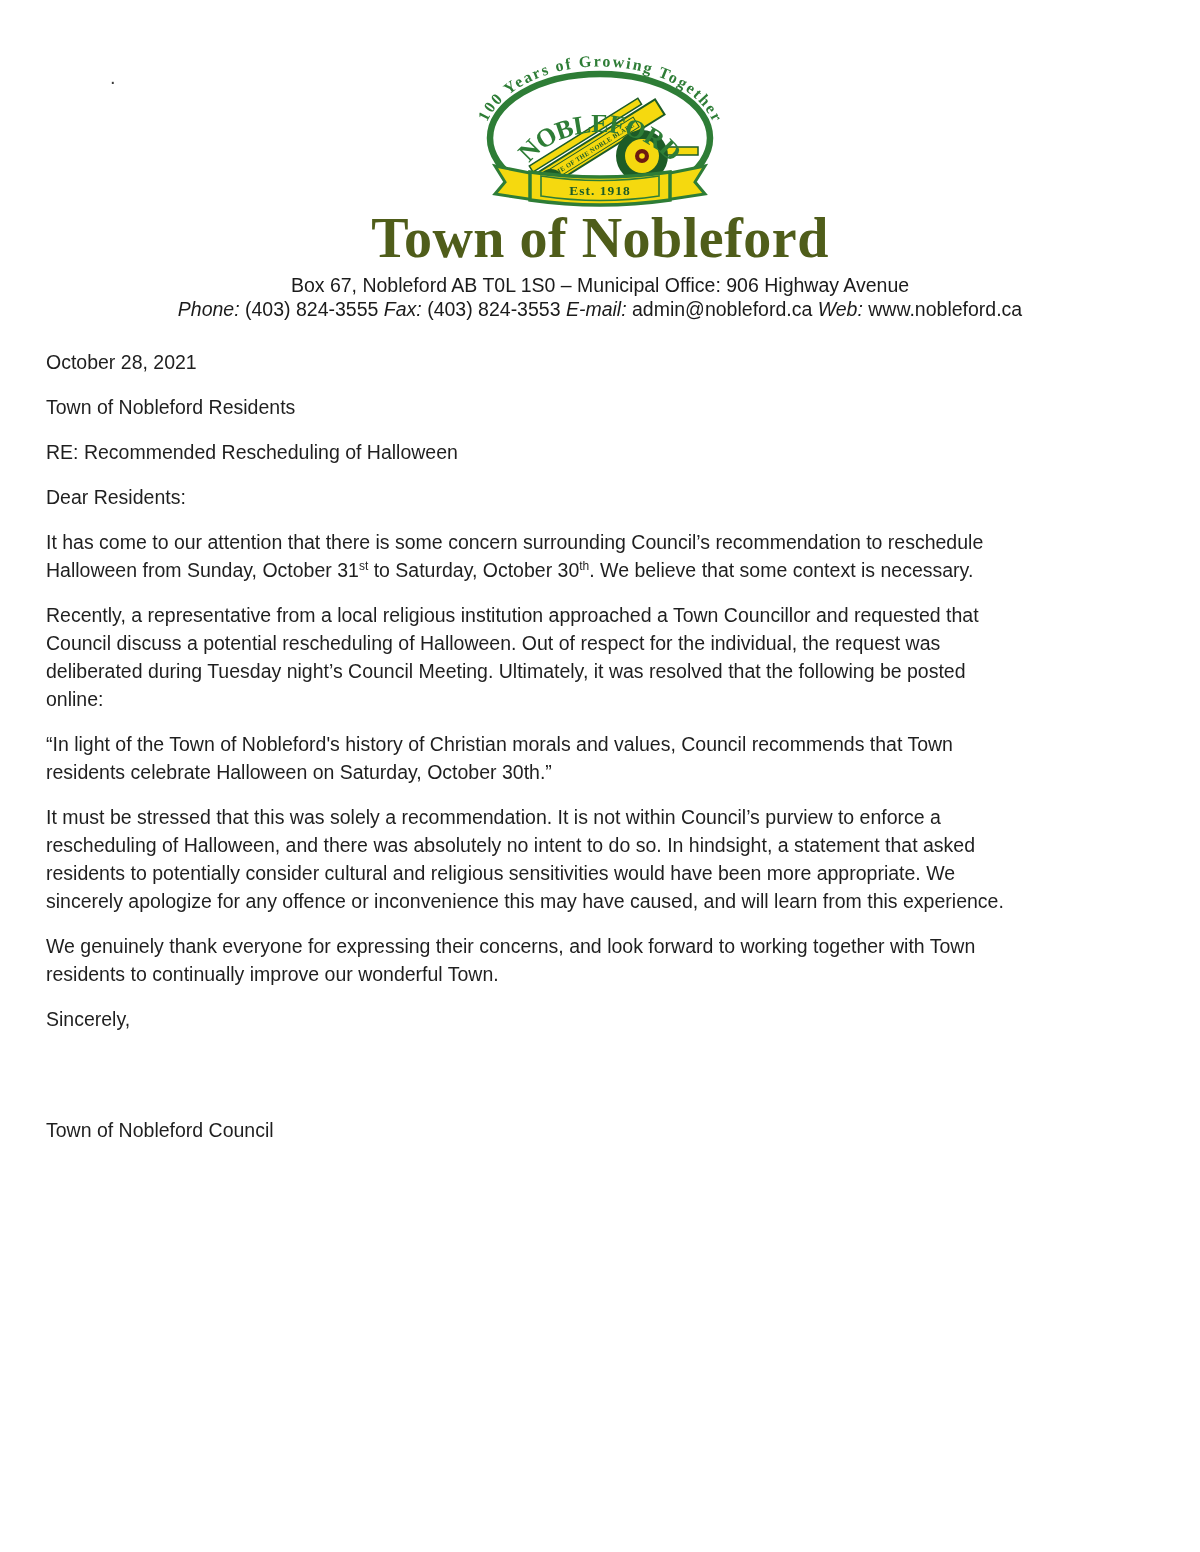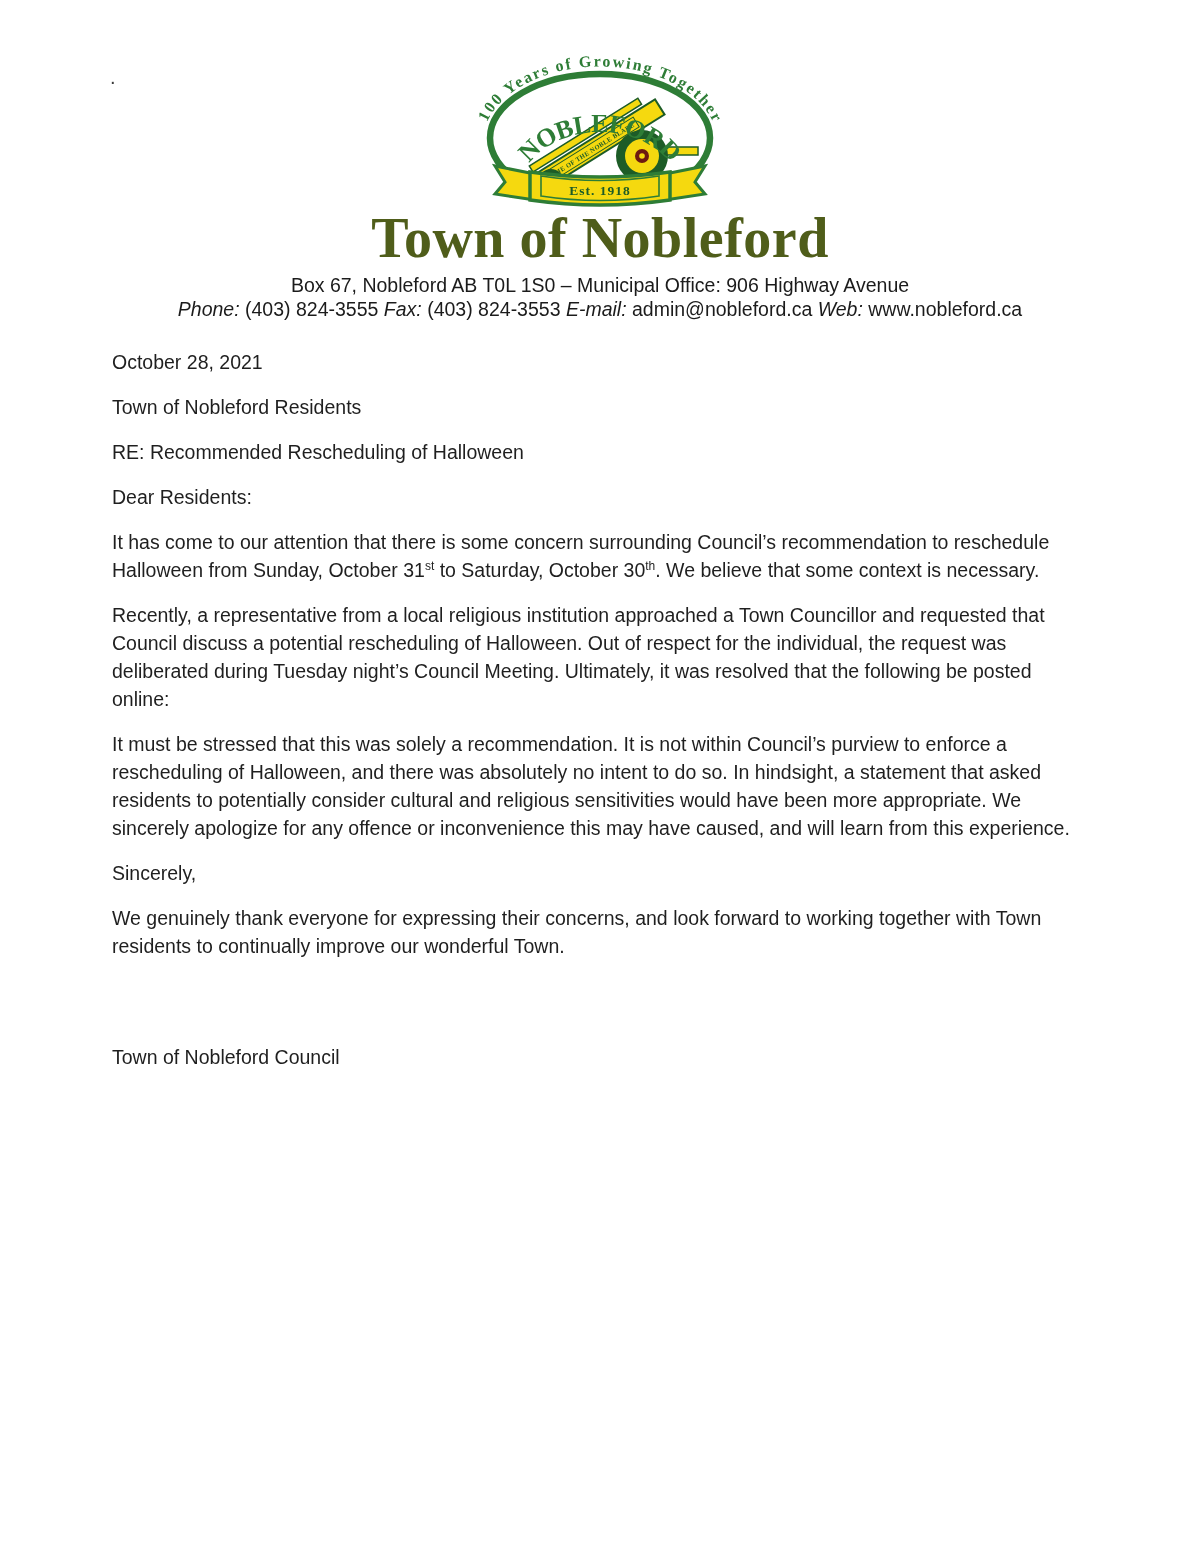--- a/index.html
+++ b/index.html
@@ -38,21 +38,21 @@
     margin-top:5px;
     font-size:19.5px;line-height:24px;
     color:#1b1b1b;text-align:left;
   }
   .contact-line{
     font-size:19.5px;line-height:24px;
     color:#1b1b1b;text-align:center;
   }
   .contact-line i{font-style:italic;}
   .letter{
-    margin-left:112px;
+    margin-left:46px;
     width:982px;
     padding-top:27px;
     font-size:19.5px;line-height:28px;
   }
   .letter p{margin:0 0 17px 0;}
   .subject{font-weight:normal;}
   sup{font-size:12px;line-height:0;vertical-align:super;}
   .sig-space{height:66px;}
   svg text{font-family:"Liberation Serif","DejaVu Serif",serif;}
 </style>
@@ -117,20 +117,21 @@
     <div class="contact-line"><i>Phone:</i><span> (403) 824-3555 </span><i>Fax:</i><span> (403) 824-3553 </span><i>E-mail:</i><span> admin@nobleford.ca </span><i>Web:</i><span> www.nobleford.ca</span></div>
   </header>
 
   <main class="letter">
     <p>October 28, 2021</p>
     <p>Town of Nobleford Residents</p>
     <p class="subject">RE: Recommended Rescheduling of Halloween</p>
     <p>Dear Residents:</p>
     <p><span>It has come to our attention that there is some concern surrounding Council’s recommendation to reschedule Halloween from Sunday, October 31</span><sup>st</sup><span> to Saturday, October 30</span><sup>th</sup><span>. We believe that some context is necessary.</span></p>
     <p>Recently, a representative from a local religious institution approached a Town Councillor and requested that Council discuss a potential rescheduling of Halloween. Out of respect for the individual, the request was deliberated during Tuesday night’s Council Meeting. Ultimately, it was resolved that the following be posted online:</p>
+    <p>“In light of the Town of Nobleford's history of Christian morals and values, Council recommends that Town residents celebrate Halloween on Saturday, October 30th.”</p>
     <p>It must be stressed that this was solely a recommendation. It is not within Council’s purview to enforce a rescheduling of Halloween, and there was absolutely no intent to do so. In hindsight, a statement that asked residents to potentially consider cultural and religious sensitivities would have been more appropriate. We sincerely apologize for any offence or inconvenience this may have caused, and will learn from this experience.</p>
+    <p>We genuinely thank everyone for expressing their concerns, and look forward to working together with Town residents to continually improve our wonderful Town.</p>
     <p>Sincerely,</p>
-    <p>We genuinely thank everyone for expressing their concerns, and look forward to working together with Town residents to continually improve our wonderful Town.</p>
     <div class="sig-space"></div>
     <p>Town of Nobleford Council</p>
   </main>
 
 </div>
 
 </body></html>

